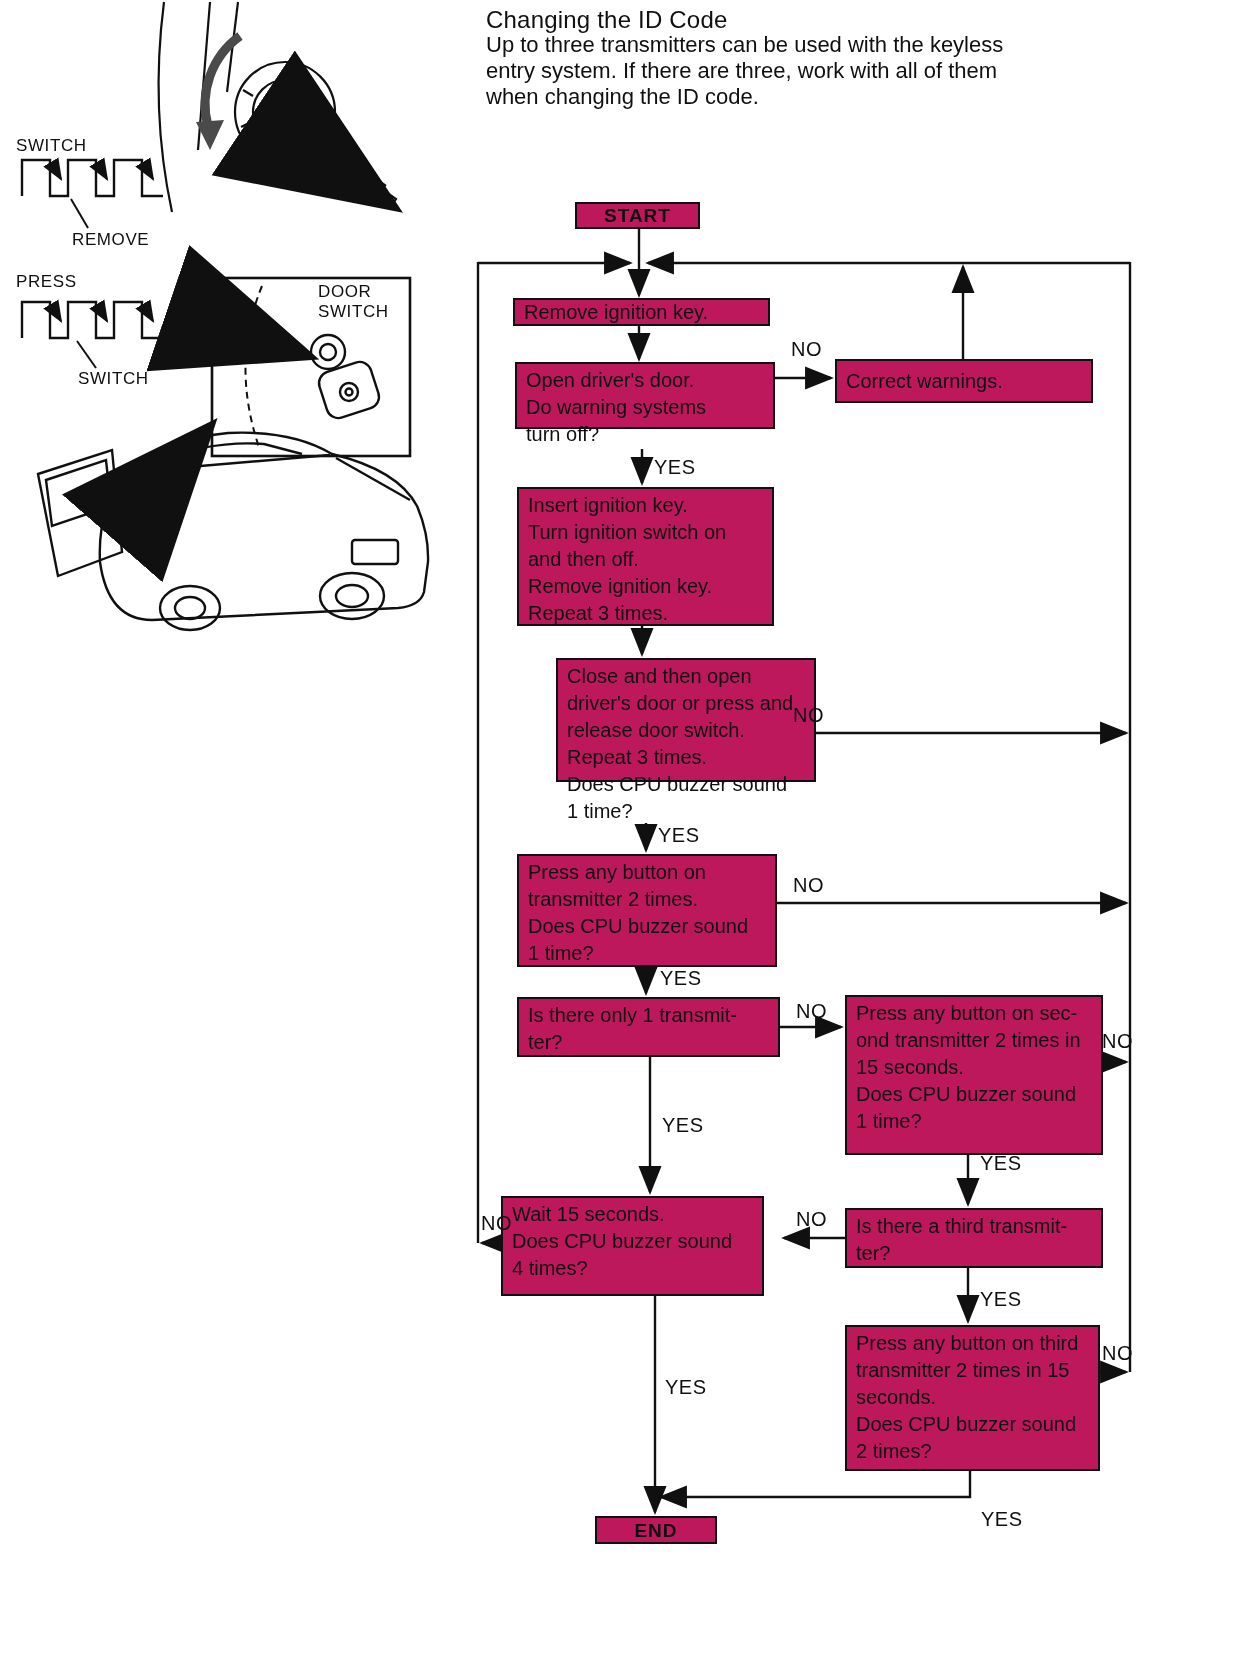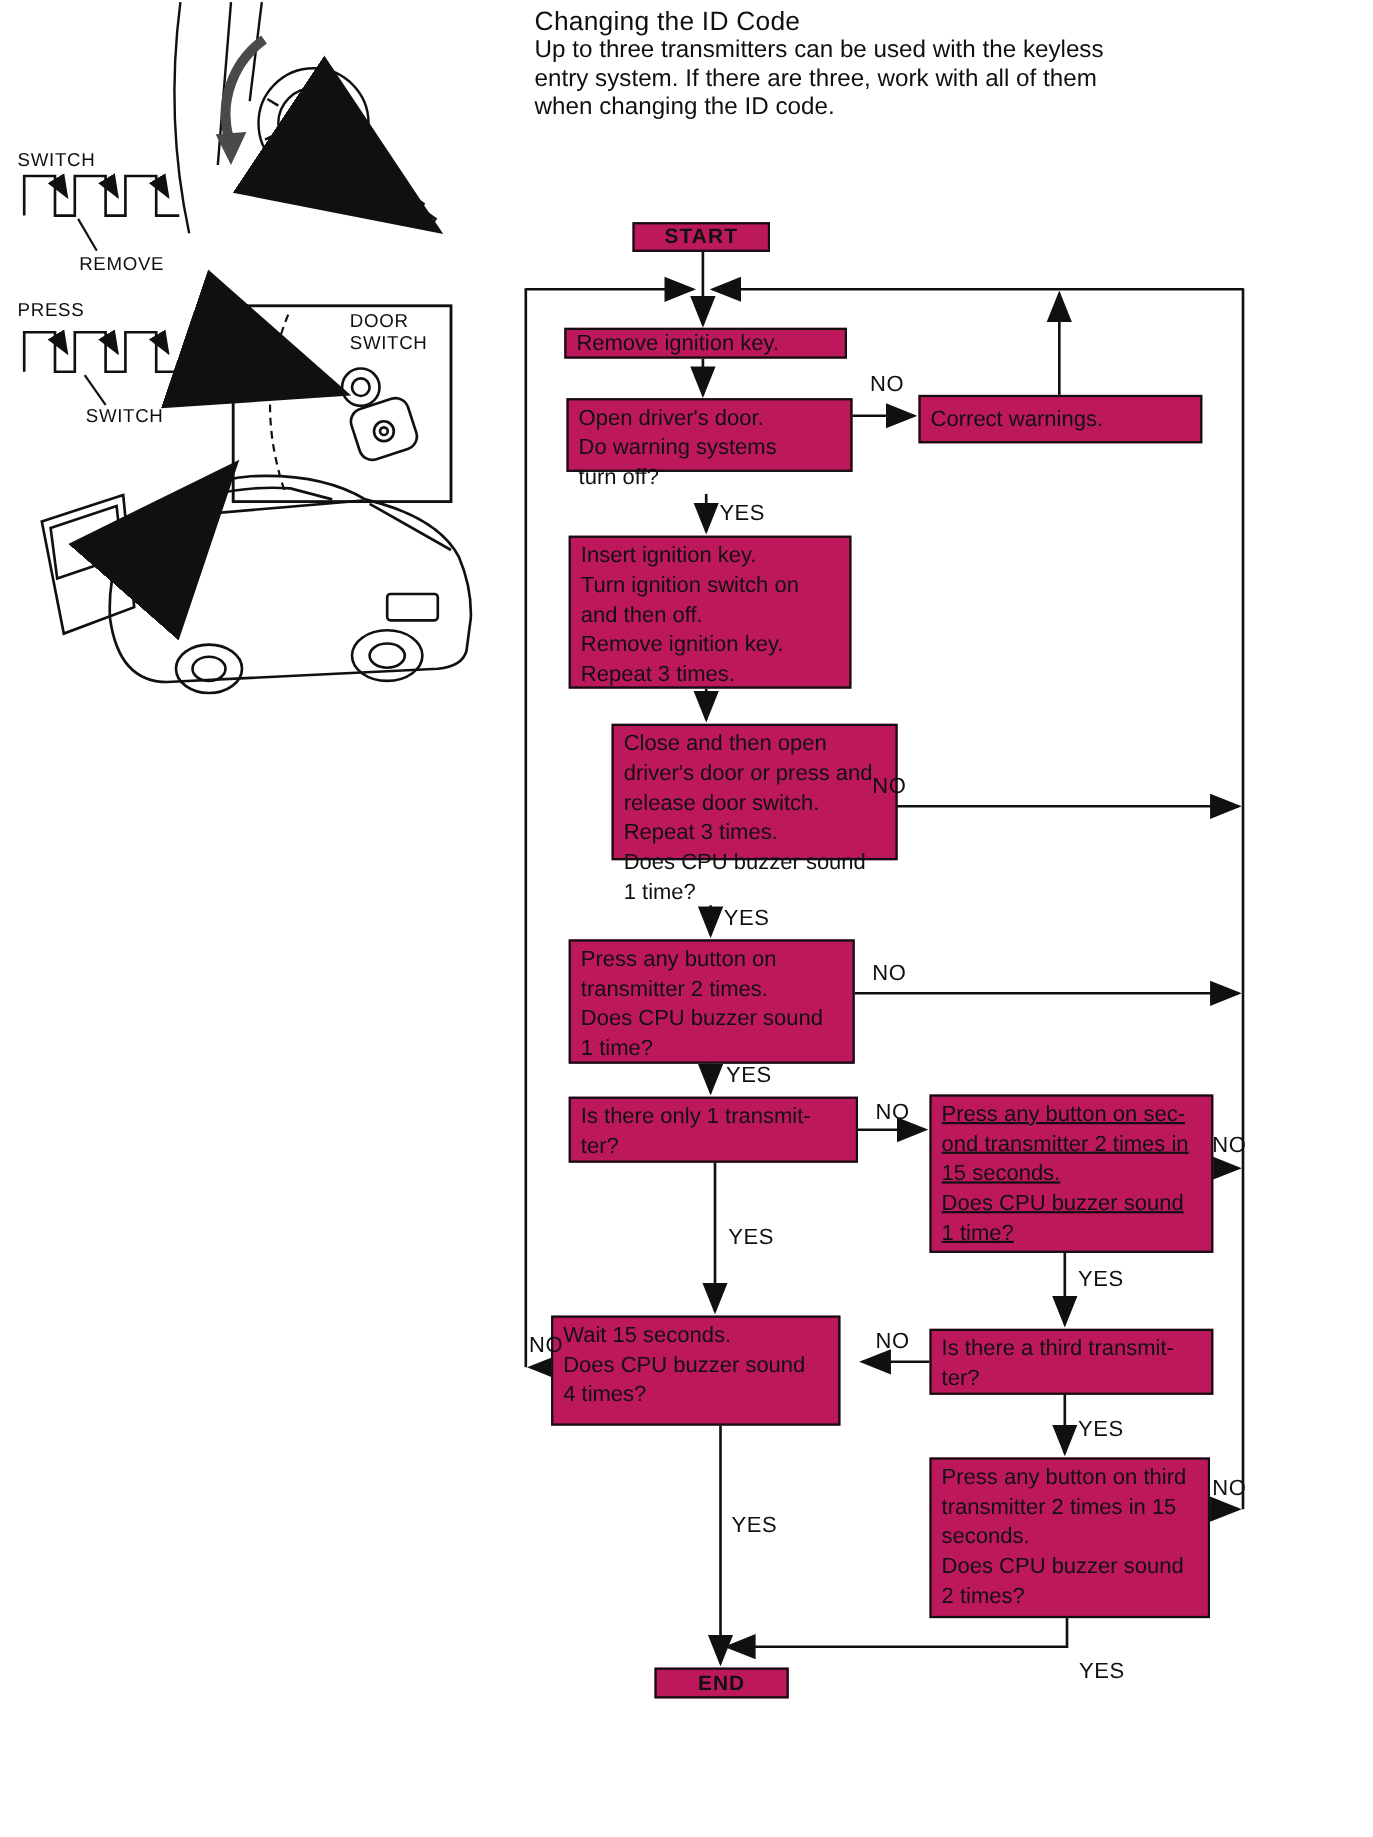--- a/index.html
+++ b/index.html
@@ -183,21 +183,21 @@
 1 time?</div>
 
   <div class="box" style="left:517px; top:854px; width:260px; height:113px;">Press any button on
 transmitter 2 times.
 Does CPU buzzer sound
 1 time?</div>
 
   <div class="box" style="left:517px; top:997px; width:263px; height:60px;">Is there only 1 transmit-
 ter?</div>
 
-  <div class="box" style="left:845px; top:995px; width:258px; height:144px;text-decoration:underline;">Press any button on sec-
+  <div class="box" style="left:845px; top:995px; width:258px; height:160px;">Press any button on sec-
 ond transmitter 2 times in
 15 seconds.
 Does CPU buzzer sound
 1 time?</div>
 
   <div class="box" style="left:501px; top:1196px; width:263px; height:100px;">Wait 15 seconds.
 Does CPU buzzer sound
 4 times?</div>
 
   <div class="box" style="left:845px; top:1208px; width:258px; height:60px;">Is there a third transmit-

